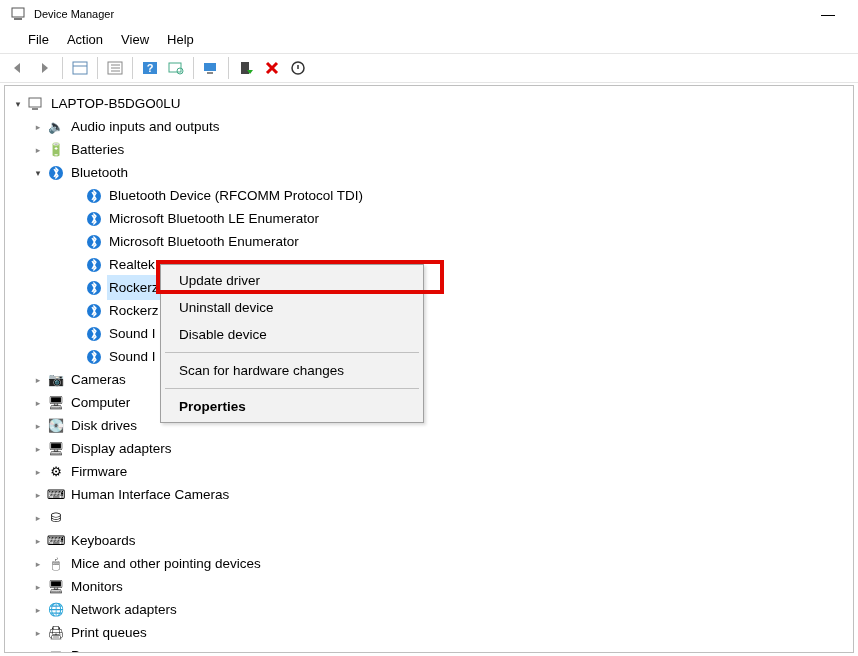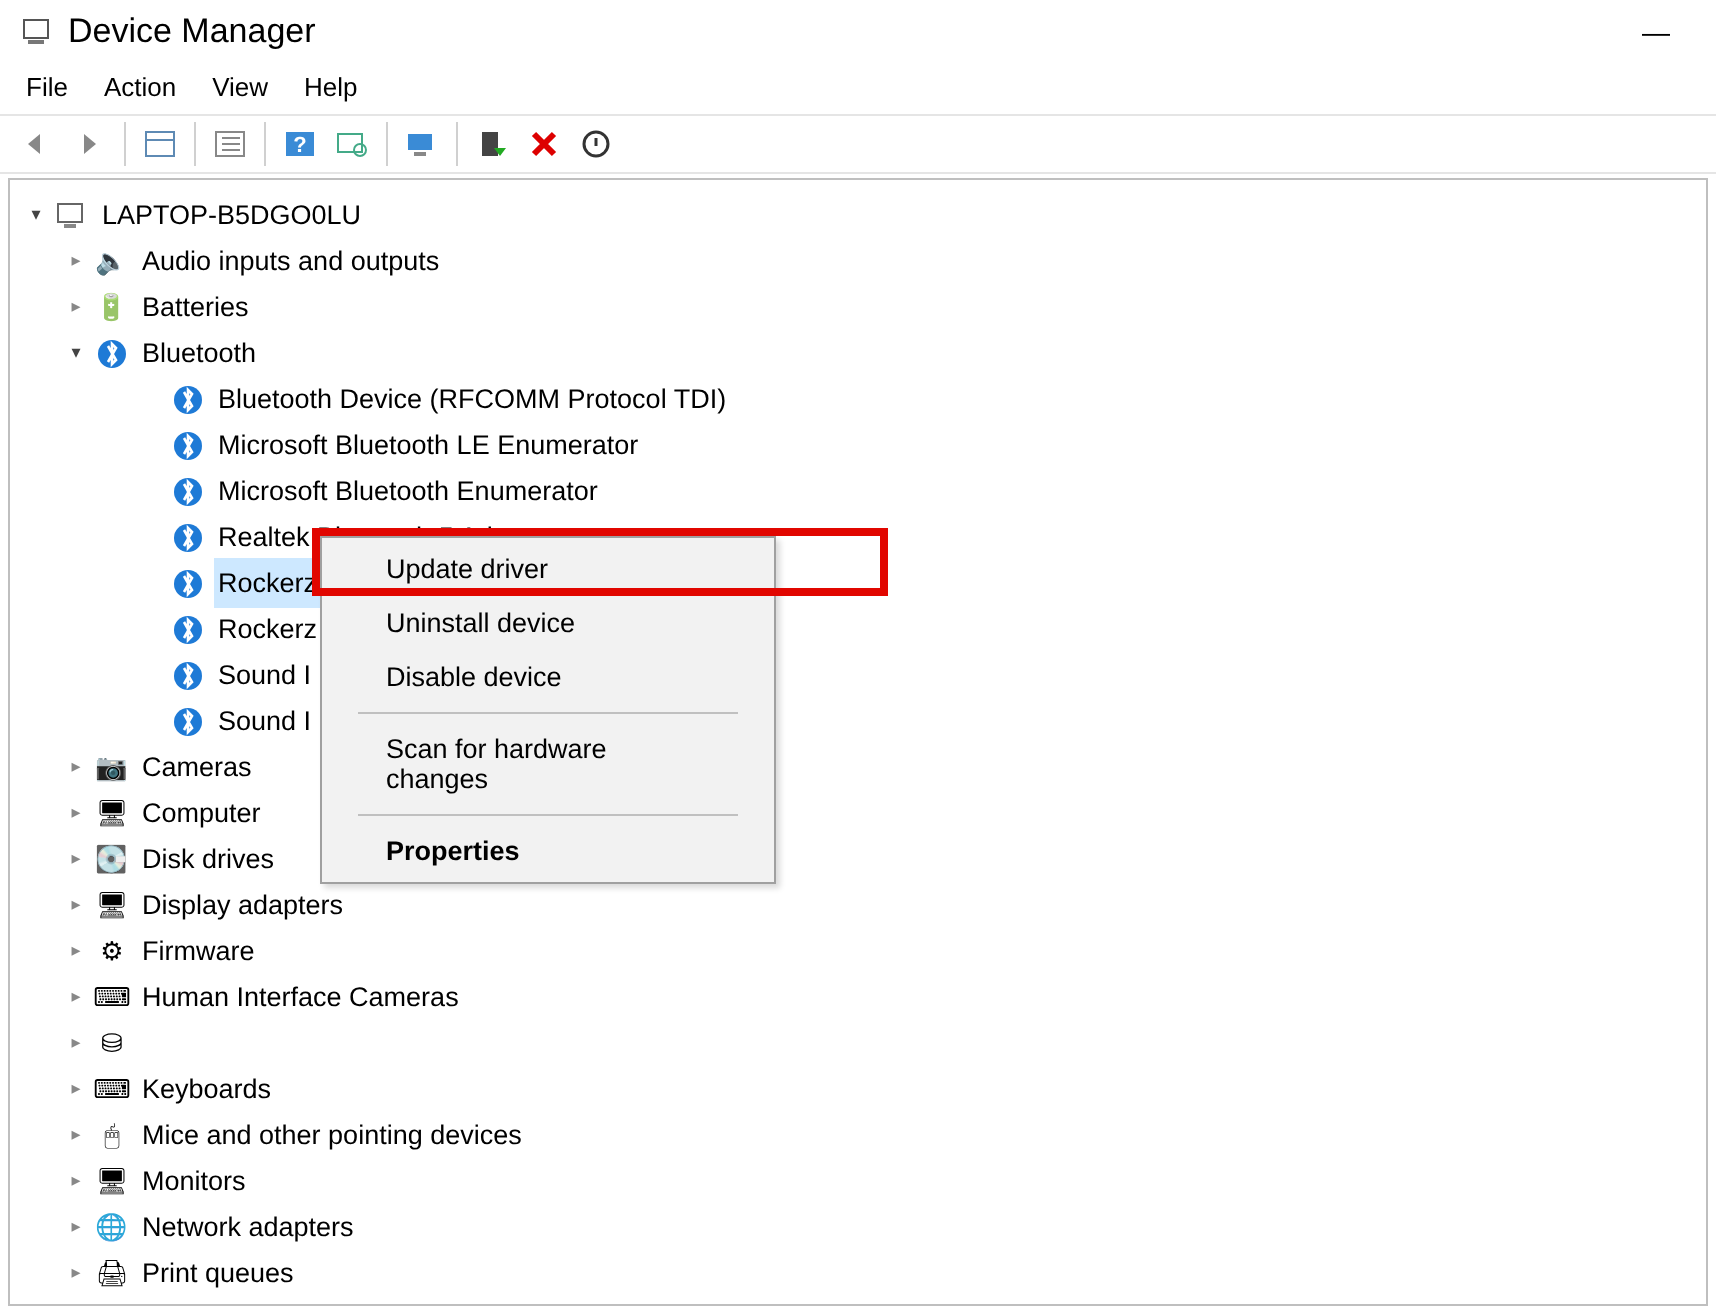--- a/index.html
+++ b/index.html
@@ -1,41 +1,41 @@
 <!DOCTYPE html>
 <html><head>
 <meta charset="utf-8">
 <style>
   * { box-sizing: border-box; }
   html, body { margin: 0; padding: 0; font-family: "Segoe UI", Tahoma, sans-serif; font-size: 13px; color: #000; background: #fff; width: 858px; height: 656px; overflow: hidden; }
   .window { display: flex; flex-direction: column; height: 100%; }
   .titlebar { display: flex; align-items: center; padding: 6px 10px 4px 10px; }
   .titlebar .title-icon { width: 16px; height: 16px; margin-right: 8px; display:flex; align-items:center; justify-content:center;}
-  .titlebar .title-text { font-size: 17px; }
+  .titlebar .title-text { font-size: 11px; }
   .titlebar .spacer { flex: 1; }
   .titlebar .winbtn { width: 40px; text-align: center; font-size: 14px; line-height:16px; }
-  .menubar { display: flex; gap: 2px; padding: 2px 5px; font-size: 13px; border-bottom: 0px solid #ddd;}
+  .menubar { display: flex; gap: 2px; padding: 2px 20px; font-size: 13px; border-bottom: 0px solid #ddd;}
   .menubar .menu-item { padding: 4px 8px; }
   .toolbar { display: flex; align-items: center; padding: 2px 6px; border-top: 1px solid #e5e5e5; border-bottom: 1px solid #e5e5e5; gap: 0; height: 30px;}
   .toolbar .tbtn { width: 26px; height: 24px; display: flex; align-items: center; justify-content: center; }
   .toolbar .sep { width:1px; height: 22px; background:#d0d0d0; margin: 0 4px; }
   .content { flex:1; border:1px solid #bfbfbf; margin: 2px 4px 3px 4px; padding: 6px 4px; overflow:auto; position:relative;}
   .tree { font-size: 13.5px; line-height: 23px;}
   .node { display:flex; align-items:center; height:23px; }
   .twisty { width: 14px; text-align:center; color:#666; font-size:10px; cursor:default; user-select:none;}
   .twisty.open::before { content:"\25BE"; color:#444; font-size:9px;}
   .twisty.closed::before { content:"\25B8"; color:#888; font-size:9px;}
   .twisty.none::before { content:""; }
   .icon { width:18px; height:18px; margin: 0 4px 0 2px; display:flex; align-items:center; justify-content:center; flex:none;}
   .label { white-space: nowrap; padding: 1px 2px;}
   .label.selected { background:#cde8ff;}
   .depth0 { padding-left: 2px; }
   .depth1 { padding-left: 22px; }
   .depth2 { padding-left: 60px; align-items: center; }
-  .context-menu { position:absolute; background:#f2f2f2; border:1px solid #a0a0a0; box-shadow: 2px 2px 3px rgba(0,0,0,.15); font-size:13.5px; width: 228px; padding: 2px 16px;}
+  .context-menu { position:absolute; background:#f2f2f2; border:1px solid #a0a0a0; box-shadow: 2px 2px 3px rgba(0,0,0,.15); font-size:13.5px; width: 264px; padding: 2px 2px;}
   .context-menu .mi { padding: 6px 16px; }
   .context-menu .mi.bold { font-weight:700; }
   .context-menu .mdiv { height:1px; background:#c0c0c0; margin:4px 2px;}
   .highlight-box { position:absolute; border:4px solid #e10600; pointer-events:none;}
   svg { display:block; }
 </style>
 </head>
 <body>
 
 <div class="window">

